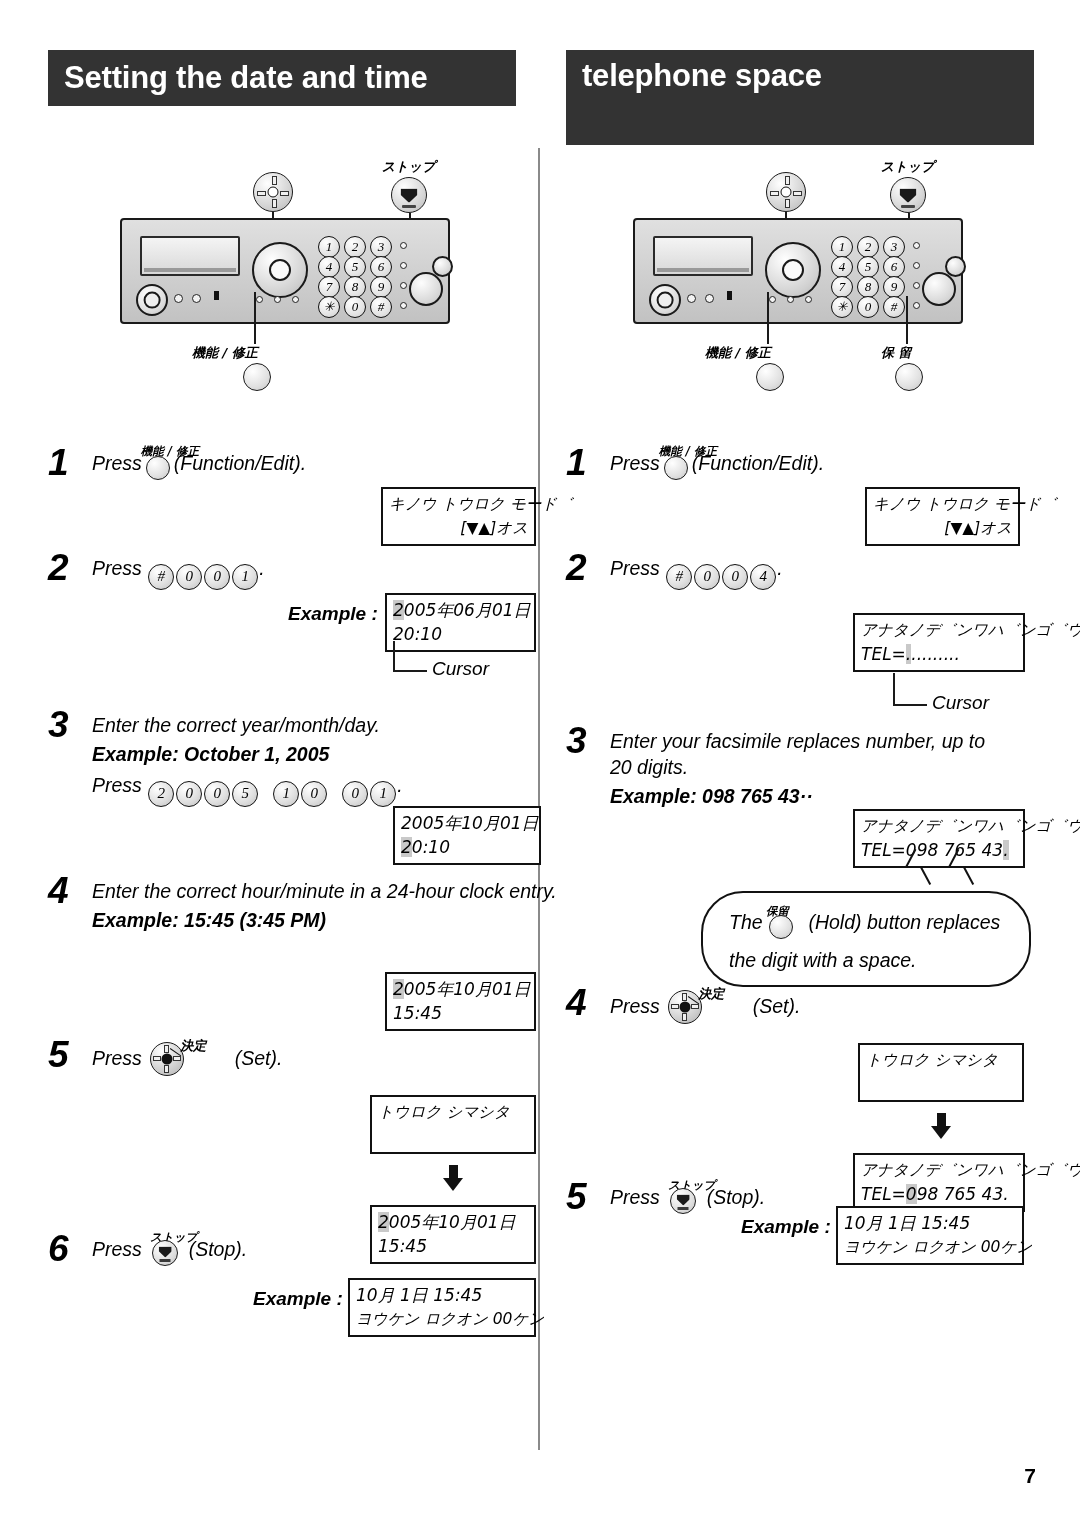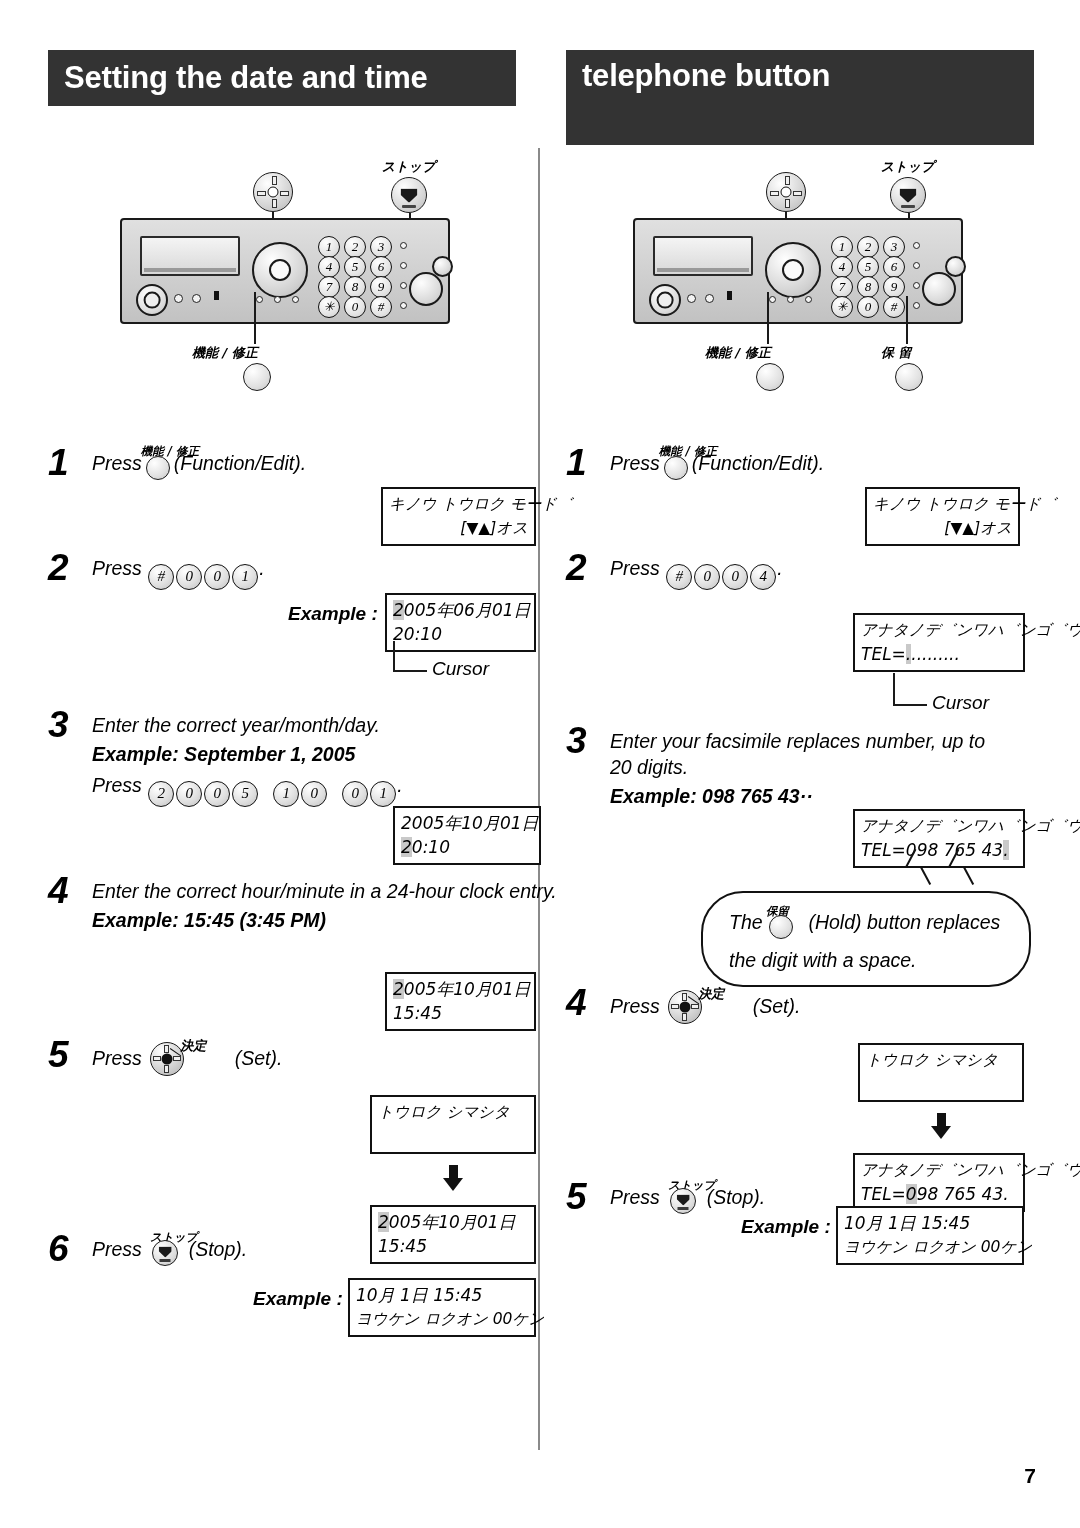--- a/index.html
+++ b/index.html
@@ -274,21 +274,21 @@
 </head>
 <body>
 
 <div class="page">
 
   <div class="hdr" id="hdr-left">
     <span>Setting the date and time</span>
   </div>
 
   <div class="hdr" id="hdr-right">
-    <span>telephone button</span>
+    <span>telephone space</span>
   </div>
 
   <div class="divider"></div>
 
   <div class="col" id="col-left">
 
     <div class="machine">
 
       <div class="navpad" style="left:213px; top:22px;">
         <div class="ar up"></div>
@@ -380,21 +380,21 @@
       </div>
       <div class="leader" style="left:345px; top:86px; height:30px;"></div>
       <div class="leader-h" style="left:345px; top:115px; width:34px;"></div>
       <div class="cursor-note" style="left:384px; top:103px;">Cursor</div>
     </div>
 
     <div class="step" style="left:8px; top:562px; width:490px;">
       <div class="step-num">3</div>
       <div class="step-body">
         <div class="step-line">Enter the correct year/month/day.</div>
-        <div class="step-line b" style="margin-top:3px;">Example: September 1, 2005</div>
+        <div class="step-line b" style="margin-top:3px;">Example: October 1, 2005</div>
         <div class="step-line" style="margin-top:5px;">
           <span>Press</span>
           <span class="numkey">2</span><span class="numkey">0</span><span class="numkey">0</span><span class="numkey">5</span><span class="numkey gap-l">1</span><span class="numkey">0</span><span class="numkey gap-l">0</span><span class="numkey">1</span><span>.</span>
         </div>
       </div>
       <div class="lcd" style="left:345px; top:94px; width:148px;">
         <div class="l1">2005年10月01日</div>
         <div class="l2"><span class="cur">2</span><span>0:10</span></div>
       </div>
     </div>

